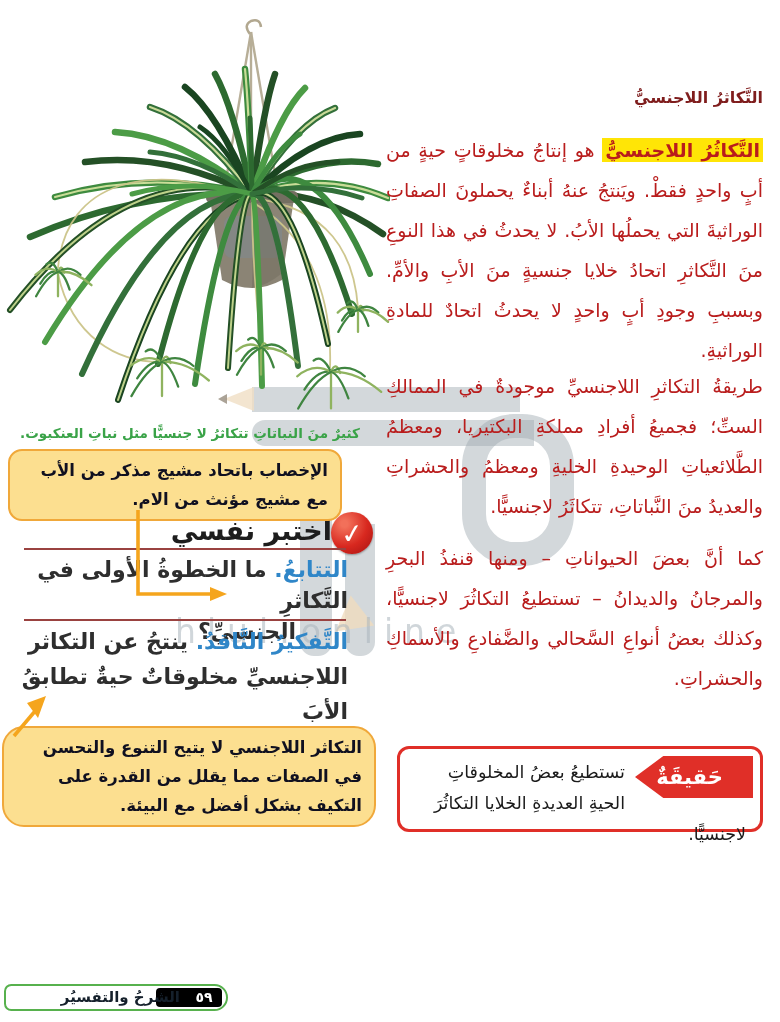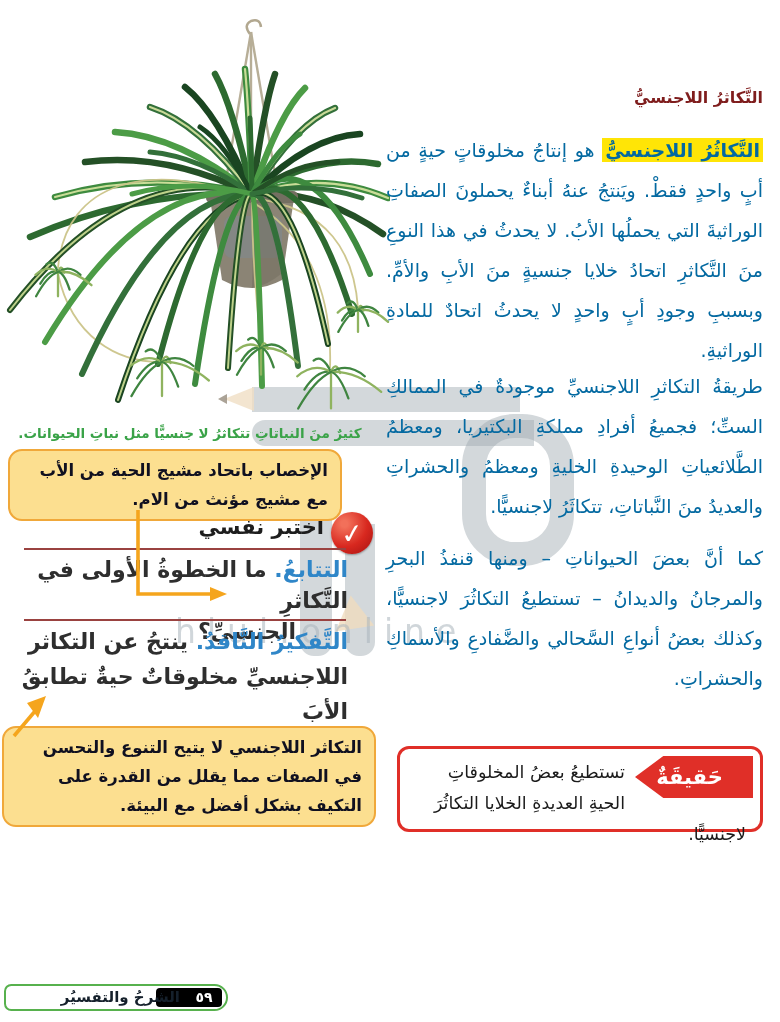--- a/index.html
+++ b/index.html
@@ -20,46 +20,46 @@
   .wm-vbar2{left:345px;top:524px;width:30px;height:132px;background:rgba(157,168,175,.45);border-radius:0 0 14px 14px;}
   .wm-tri{left:332px;top:602px;width:0;height:0;border-right:34px solid rgba(240,220,190,.8);
           border-top:19px solid transparent;border-bottom:19px solid transparent;transform:rotate(-38deg);}
   .wm-ar{left:228px;top:572px;width:260px;font-size:42px;font-weight:bold;color:rgba(163,173,181,.6);
          direction:rtl;text-align:left;}
   .wm-en{left:175px;top:612px;font-size:33px;color:rgba(170,180,187,.55);letter-spacing:11px;}
 
   
   .rc{position:absolute;left:386px;top:0;width:377px;direction:rtl;z-index:2;}
   .rc h1{position:absolute;top:88px;right:0;margin:0;font-size:16px;font-weight:bold;color:#7f1d1d;}
-  .rc p{position:absolute;margin:0;width:100%;font-size:19px;line-height:40px;color:#0369a1;
+  .rc p{position:absolute;margin:0;width:100%;font-size:19px;line-height:40px;color:#b91c1c;
         text-align:justify;}
   .p1{top:130px;} .p2{top:366px;} .p3{top:538px;}
   .hl{background:#ffe506;padding:1px 3px;font-weight:bold;}
 
   
   #plant{position:absolute;left:0;top:12px;z-index:2;}
   .caption{position:absolute;left:12px;top:425px;width:356px;z-index:2;direction:rtl;text-align:center;
            color:#3aa348;font-weight:bold;font-size:13.5px;}
 
   
   .note{position:absolute;z-index:4;box-sizing:border-box;background:#fcdf90;border:2.5px solid #f0a83a;
         border-radius:14px;padding:5px 12px;direction:rtl;text-align:right;
         font-weight:bold;font-size:16.5px;line-height:29px;color:#101020;}
   .note1{left:8px;top:449px;width:334px;}
-  .note2{left:2px;top:726px;width:374px;}
+  .note2{left:2px;top:726px;width:374px;border-radius:22px;}
 
   
   .check-badge{position:absolute;left:331px;top:512px;width:42px;height:42px;border-radius:50%;z-index:3;
       background:radial-gradient(circle at 32% 28%,#f2705a 8%,#d8281f 55%,#a31212 100%);
       box-shadow:0 1px 2px rgba(0,0,0,.35);}
   .check-badge::after{content:"\2713";position:absolute;left:0;top:0;width:100%;height:100%;
       display:flex;align-items:center;justify-content:center;color:#fff;font-size:27px;font-weight:bold;
       transform:rotate(-8deg);}
   .st-title{position:absolute;left:138px;top:515px;width:186px;z-index:3;direction:rtl;text-align:right;
-      font-size:21px;font-weight:bold;color:#1d1d1d;}
+      font-size:27px;font-weight:bold;color:#1d1d1d;padding-left:8px;}
   .rule{position:absolute;left:24px;width:322px;height:2px;background:#9a4240;z-index:3;}
   .rule1{top:548px;} .rule2{top:619px;}
   .q{position:absolute;left:18px;width:330px;z-index:3;direction:rtl;text-align:right;
      font-weight:bold;font-size:22px;color:#2e2e2e;}
   .q1{top:554px;line-height:31px;}
   .q2{top:624px;line-height:35px;}
   .lead{color:#2f86c8;}
   .block{display:block;}
   .indent{padding-right:52px;}
   .arr{position:absolute;z-index:5;}
@@ -195,30 +195,30 @@
       <path d="M358 298 Q350.0 294.8 342.0 308.5" stroke="#3f8540" stroke-width="2.3" fill="none" stroke-linecap="round"></path>
       <path d="M358 298 Q347.9 290.5 337.7 300.6" stroke="#8fb35f" stroke-width="2.3" fill="none" stroke-linecap="round"></path>
       <path d="M358 298 Q352.8 285.4 347.5 291.2" stroke="#3f8540" stroke-width="2.3" fill="none" stroke-linecap="round"></path>
       <path d="M358 298 Q360.8 289.4 363.5 298.6" stroke="#8fb35f" stroke-width="2.3" fill="none" stroke-linecap="round"></path>
       <path d="M358 298 Q368.1 290.5 378.3 300.6" stroke="#3f8540" stroke-width="2.3" fill="none" stroke-linecap="round"></path>
       <path d="M358 298 Q373.1 295.6 388.1 309.9" stroke="#8fb35f" stroke-width="2.3" fill="none" stroke-linecap="round"></path>
       <path d="M358 298 Q363.2 297.7 368.4 313.8" stroke="#3f8540" stroke-width="2.3" fill="none" stroke-linecap="round"></path>
       <path d="M358 298 Q358.0 301.0 358.0 319.9" stroke="#8fb35f" stroke-width="2.3" fill="none" stroke-linecap="round"></path>
       <path d="M358 298 Q348.2 301.0 338.3 319.9" stroke="#3f8540" stroke-width="2.3" fill="none" stroke-linecap="round"></path>
     </svg>
-  <div class="caption">كثيرٌ منَ النباتاتِ تتكاثرُ لا جنسيًّا مثل نباتِ الحيوانات.</div>
+  <div class="caption">كثيرٌ منَ النباتاتِ تتكاثرُ لا جنسيًّا مثل نباتِ العنكبوت.</div>
 
   <div class="rc">
     <h1>التَّكاثرُ اللاجنسيُّ</h1>
     <p class="p1"><span class="hl">التَّكاثُرُ اللاجنسيُّ</span><span> هو إنتاجُ مخلوقاتٍ حيةٍ من أبٍ واحدٍ فقطْ. ويَنتجُ عنهُ أبناءٌ يحملونَ الصفاتِ الوراثيةَ التي يحملُها الأبُ. لا يحدثُ في هذا النوعِ منَ التَّكاثرِ اتحادُ خلايا جنسيةٍ منَ الأبِ والأمِّ. وبسببِ وجودِ أبٍ واحدٍ لا يحدثُ اتحادٌ للمادةِ الوراثيةِ.</span></p>
     <p class="p2">طريقةُ التكاثرِ اللاجنسيِّ موجودةٌ في الممالكِ الستِّ؛ فجميعُ أفرادِ مملكةِ البكتيريا، ومعظمُ الطَّلائعياتِ الوحيدةِ الخليةِ ومعظمُ والحشراتِ والعديدُ منَ النَّباتاتِ، تتكاثَرُ لاجنسيًّا.</p>
     <p class="p3">كما أنَّ بعضَ الحيواناتِ – ومنها قنفذُ البحرِ والمرجانُ والديدانُ – تستطيعُ التكاثُرَ لاجنسيًّا، وكذلك بعضُ أنواعِ السَّحالي والضَّفادعِ والأسماكِ والحشراتِ.</p>
   </div>
 
-  <div class="note note1">الإخصاب باتحاد مشيج الحية من الأب مع مشيج مؤنث من الام.</div>
+  <div class="note note1">الإخصاب باتحاد مشيج مذكر من الأب مع مشيج مؤنث من الام.</div>
   <div class="note note2">التكاثر اللاجنسي لا يتيح التنوع والتحسن في الصفات مما يقلل من القدرة على التكيف بشكل أفضل مع البيئة.</div>
 
   <svg class="arr" style="left:126px;top:506px" width="112" height="100">
     <path d="M12 4 L12 88 L86 88" stroke="#f5a51d" stroke-width="3.6" fill="none"></path>
     <polygon points="84,81 84,95 101,88" fill="#f5a51d"></polygon>
   </svg>
   <svg class="arr" style="left:4px;top:690px" width="60" height="52">
     <path d="M10 46 L32 20" stroke="#f5a51d" stroke-width="3.6" fill="none"></path>
     <polygon points="42,6 23,13 34,28" fill="#f5a51d"></polygon>
   </svg>

